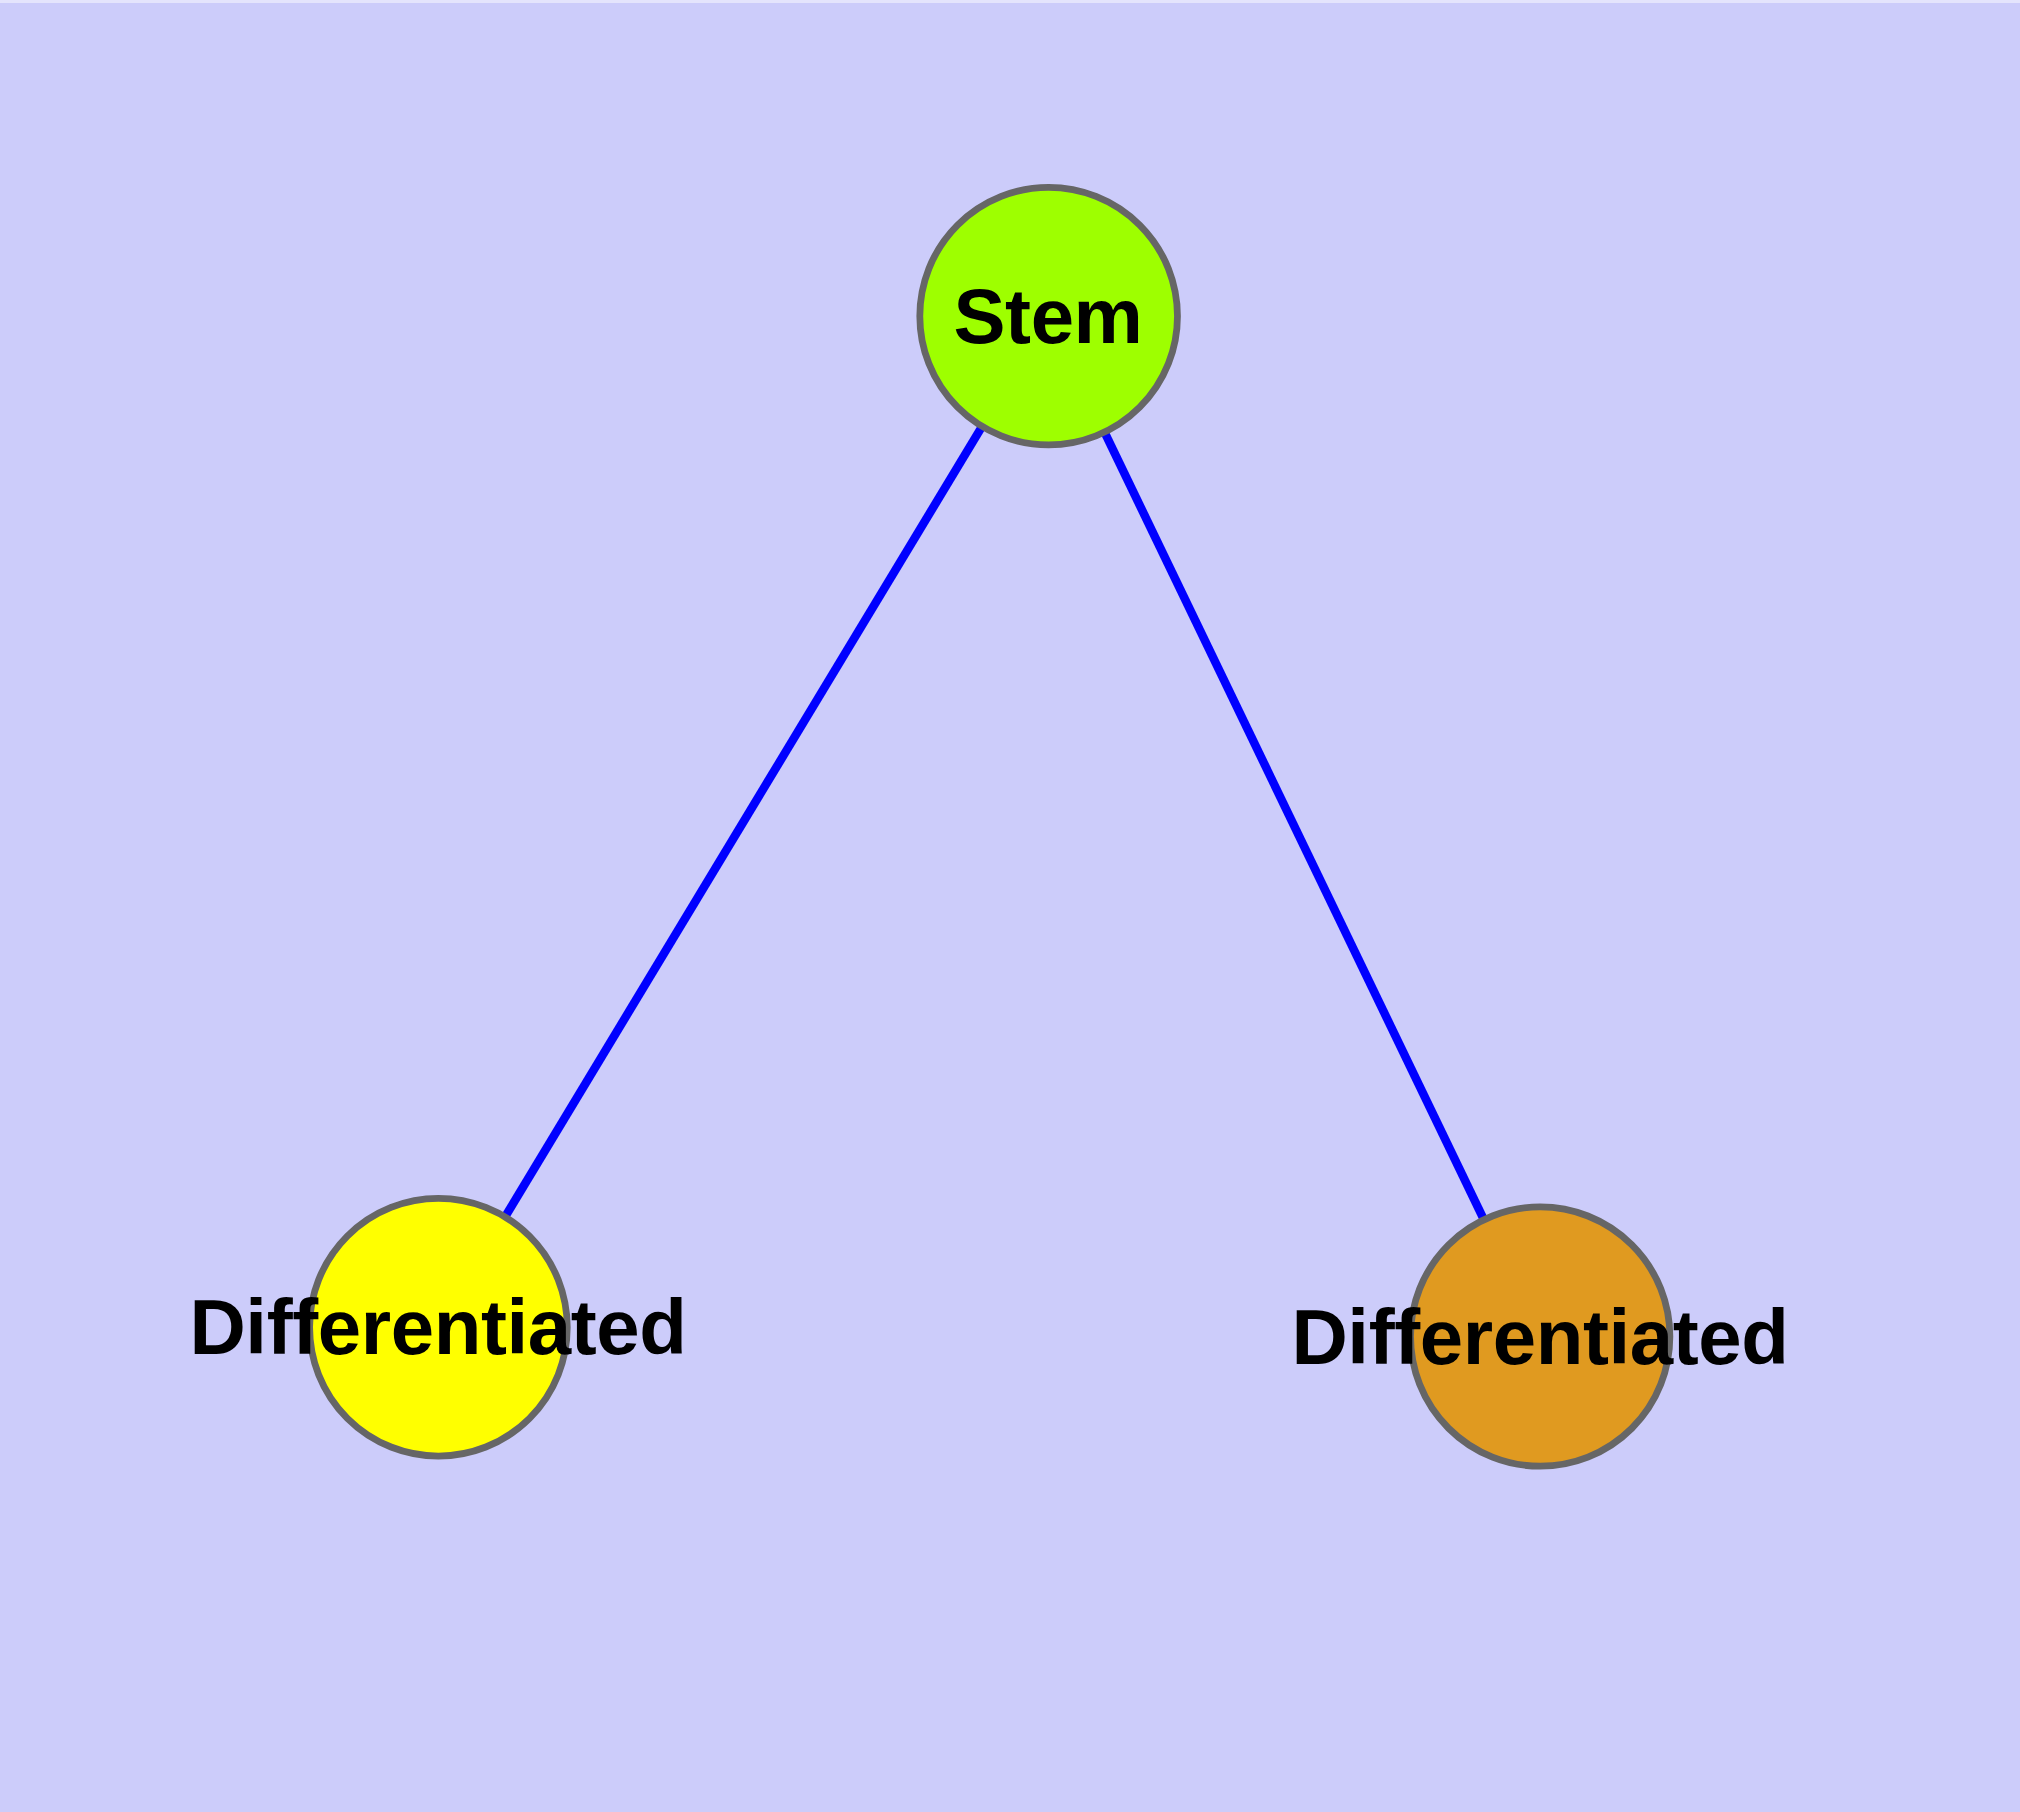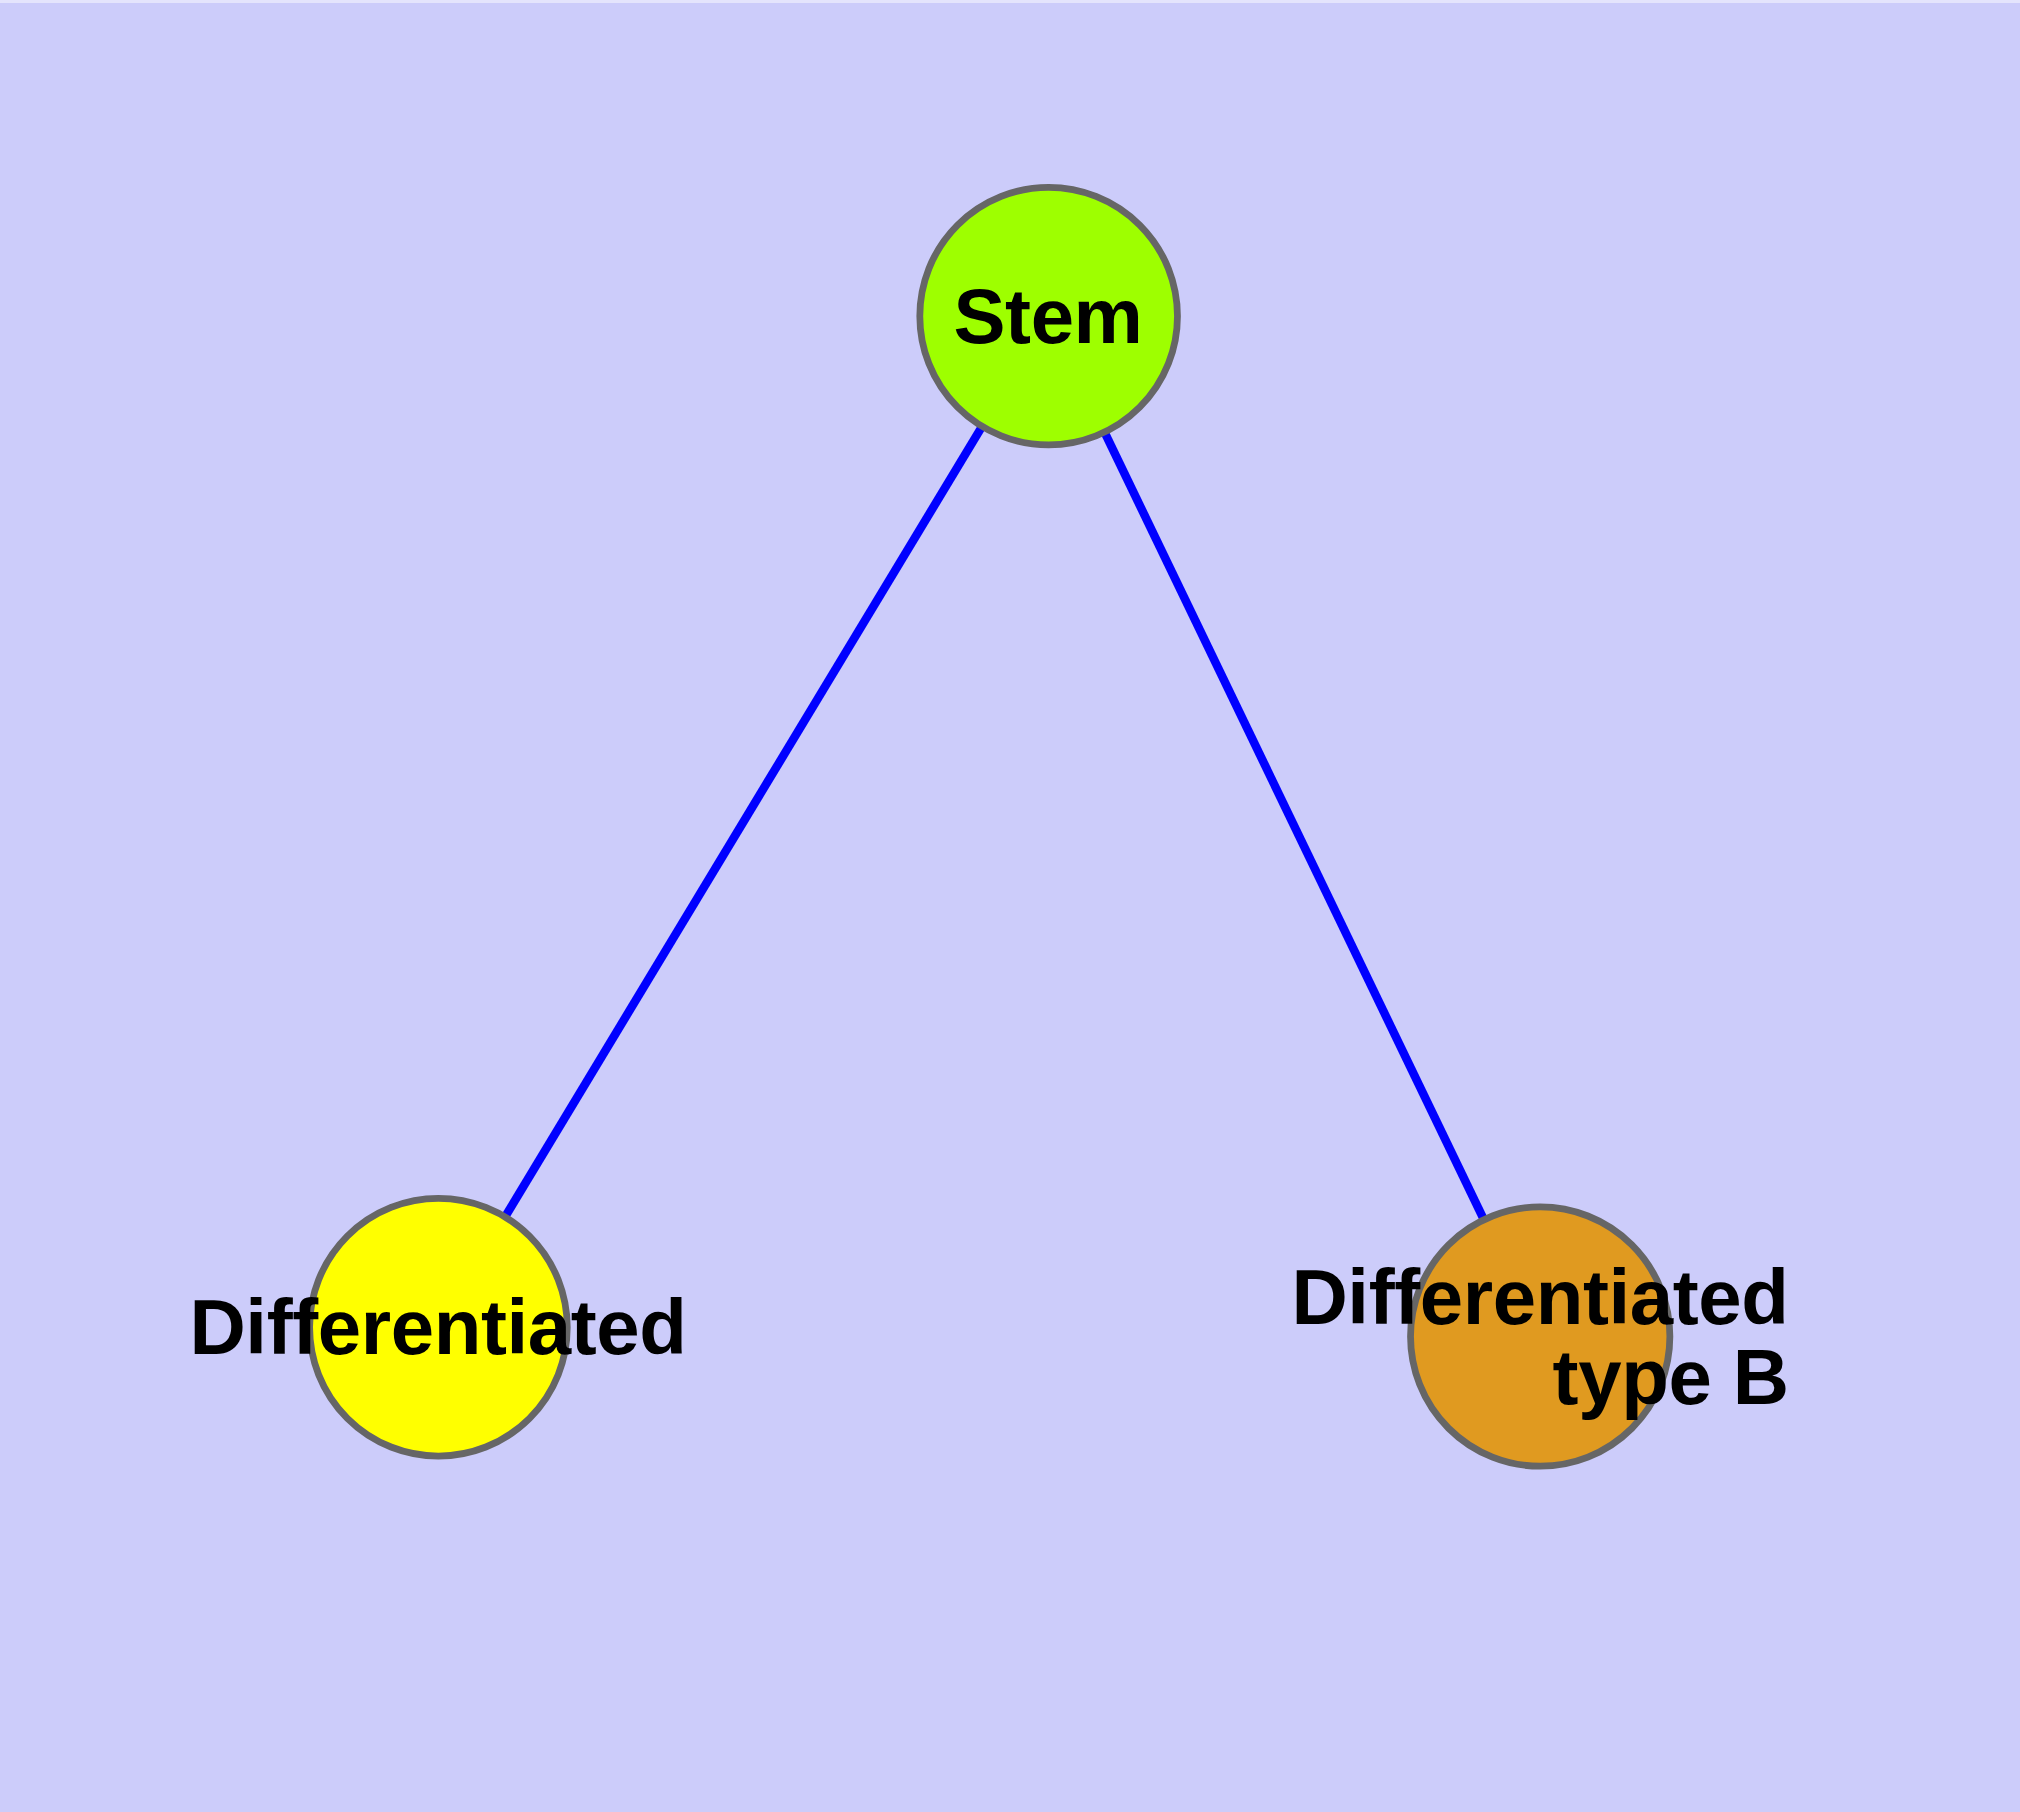--- a/index.html
+++ b/index.html
@@ -26,21 +26,21 @@
   #graph-svg {
     position: absolute;
     left: 0;
     top: 0;
     width: 2021px;
     height: 1812px;
   }
   .node-label {
     position: absolute;
     transform: translate(-50%, -50%);
-    text-align: right;
+    text-align: left;
     color: #000000;
     font-weight: bold;
     font-size: 78px;
     line-height: 1.03;
     white-space: nowrap;
     pointer-events: none;
     letter-spacing: -0.4px;
   }
 </style>
 </head>
@@ -64,18 +64,17 @@
 
   <div id="labels-layer">
       <div class="node-label" style="left: 1048px; top: 316px; color: rgb(0, 0, 0);">
         <div>Stem</div>
       </div>
       <div class="node-label" style="left: 438px; top: 1327px; color: rgb(0, 0, 0);">
         <div>Differentiated</div>
       </div>
       <div class="node-label" style="left: 1540px; top: 1337px; color: rgb(0, 0, 0);">
         <div>Differentiated</div>
-        <div>type B</div>
       </div>
     </div>
 
 </div>
 
 
 </body></html>

